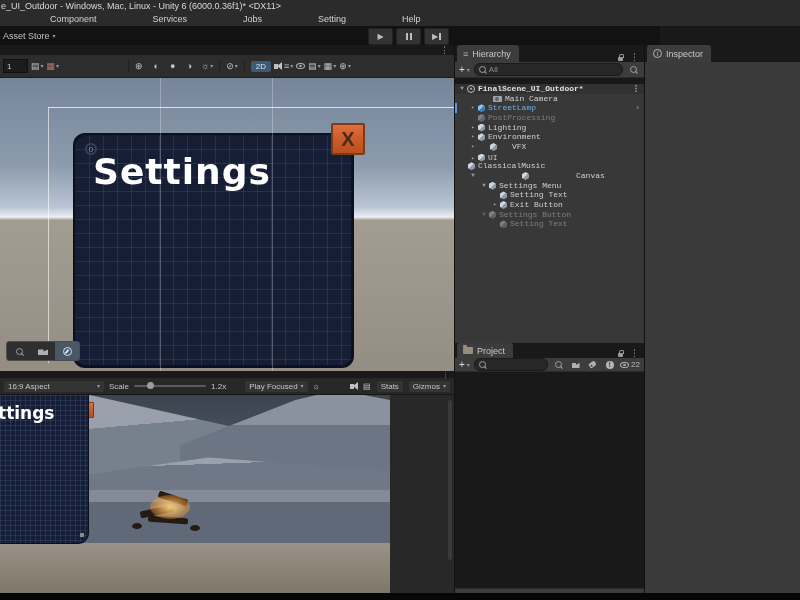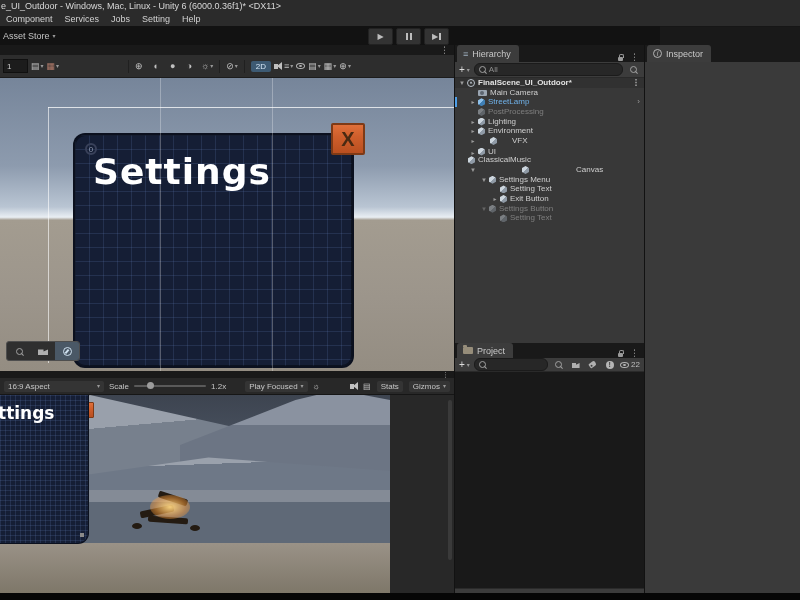--- a/index.html
+++ b/index.html
@@ -4,21 +4,21 @@
 <style>
   html,body{margin:0;padding:0;background:#000;}
   #screen{position:relative;width:800px;height:600px;overflow:hidden;background:#191919;
     font-family:"Liberation Sans",sans-serif;color:#cfcfcf;-webkit-font-smoothing:antialiased;}
   .abs{position:absolute;}
   
   #titlebar{left:0;top:0;width:800px;height:12px;background:#2b2b2b;font-size:9px;color:#d8d8d8;
     line-height:12px;padding-left:1px;white-space:nowrap;}
   #menubar{left:0;top:12px;width:800px;height:14px;background:#2b2b2b;border-bottom:1px solid #161616;
     display:flex;align-items:center;font-size:9px;color:#d2d2d2;}
-  #menubar span{padding:0 6px;cursor:default;}
+  #menubar span{padding:0 6px;cursor:default;margin-left:44px;}
   #topbar{left:0;top:26px;width:660px;height:19px;background:#121212;display:flex;align-items:center;}
   #asset-store{display:flex;align-items:center;gap:3px;font-size:9px;color:#c4c4c4;padding:0 8px 0 3px;height:100%;}
   .caret{font-size:6px;color:#999;line-height:1;}
   #play-group{position:absolute;left:368px;top:2px;display:flex;gap:3px;}
   .playbtn{width:23px;height:15px;background:#333;border:1px solid #222;border-radius:2px;
     display:flex;align-items:center;justify-content:center;color:#bdbdbd;font-size:8px;}
   .pause-bars{display:flex;gap:2px;}
   .pause-bars i{display:block;width:2px;height:7px;background:#bdbdbd;}
   .step-bar{display:block;width:2px;height:7px;background:#bdbdbd;margin-left:1px;}
   
@@ -123,21 +123,21 @@
     background-image:linear-gradient(rgba(95,125,185,.20) 1px,transparent 1px),
                      linear-gradient(90deg,rgba(95,125,185,.20) 1px,transparent 1px);
     background-size:5px 5px;box-shadow:0 0 0 1px #0b101e;}
   .mini-title{font-weight:800;font-size:17px;color:#fff;margin:8px 0 0 -2px;
     font-family:"DejaVu Sans","Liberation Sans",sans-serif;}
   #game-x{left:77px;top:7px;width:17px;height:16px;font-size:9px;border-radius:1px;border-width:1px;}
   .mini-dot{position:absolute;right:4px;bottom:6px;width:4px;height:4px;background:#8a8a8a;}
   
   #hier-tabstrip{left:455px;top:45px;width:189px;height:17px;}
   #hier-toolbar{left:455px;top:62px;width:189px;height:16px;box-sizing:border-box;}
-  #hier-tree{left:455px;top:78px;width:189px;height:265px;}
+  #hier-tree{left:455px;top:84px;width:189px;height:265px;font-family:Liberation Mono, monospace;}
   #proj-tabstrip{left:455px;top:343px;width:189px;height:15px;}
   #proj-toolbar{left:455px;top:358px;width:189px;height:14px;box-sizing:border-box;}
   #proj-footer{left:455px;top:588px;width:189px;height:6px;background:#3c3c3c;border-top:1px solid #2a2a2a;}
   #insp-tabstrip{left:645px;top:45px;width:155px;height:17px;}
   #insp-body{left:645px;top:62px;width:155px;height:531px;background:#3a3a3a;}
   .vdiv{top:45px;width:1px;height:548px;background:#121212;}
   .eye{width:9px;height:6px;border:1px solid #b5b5b5;border-radius:50%;position:relative;box-sizing:border-box;}
   .eye::after{content:'';position:absolute;left:2px;top:1px;width:3px;height:2px;border-radius:50%;background:#b5b5b5;}
   .tagico{width:7px;height:5px;background:#b0b0b0;transform:rotate(-35deg);border-radius:1px 2px 2px 1px;position:relative;}
   .tagico::after{content:'';position:absolute;left:1px;top:1.5px;width:2px;height:2px;border-radius:50%;background:#3c3c3c;}
@@ -346,21 +346,21 @@
         <span class="mag"></span>
       </span>
   </div>
   <div id="hier-tree" class="abs tree">
       <div class="row scene-header" style="padding-left: 3px;">
         <span class="arr">▼</span>
         <span class="ico unity-scene"></span>
         <span class="lbl">FinalScene_UI_Outdoor*</span>
         <span class="rkebab">⋮</span>
       </div>
-      <div class="row" style="padding-left: 14px;">
+      <div class="row" style="padding-left: 29px;">
         <span class="arr"></span>
         <span class="ico camera"></span>
         <span class="lbl">Main Camera</span>
       </div>
       <div class="row prefab" style="padding-left: 14px;">
         <span class="edgebar"></span>
         <span class="arr">▸</span>
         <span class="ico prefab"></span>
         <span class="lbl">StreetLamp</span>
         <span class="chev">›</span>

